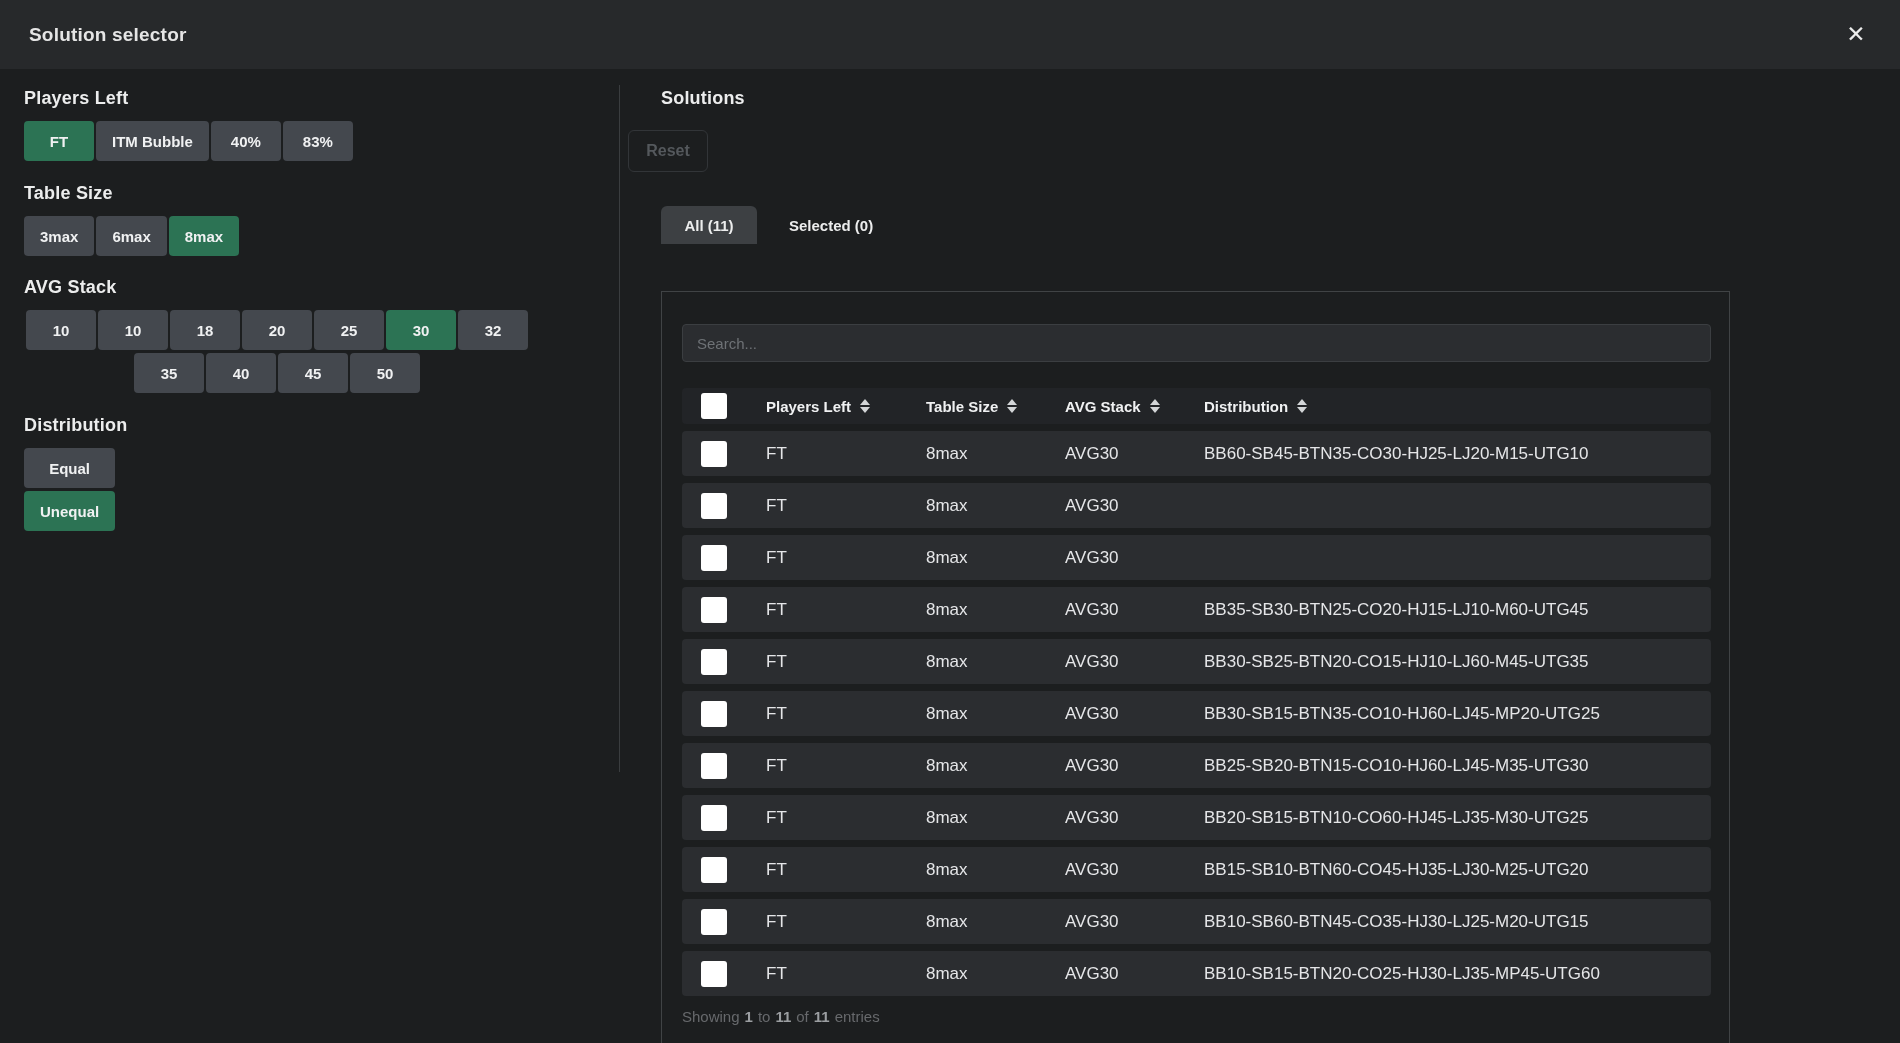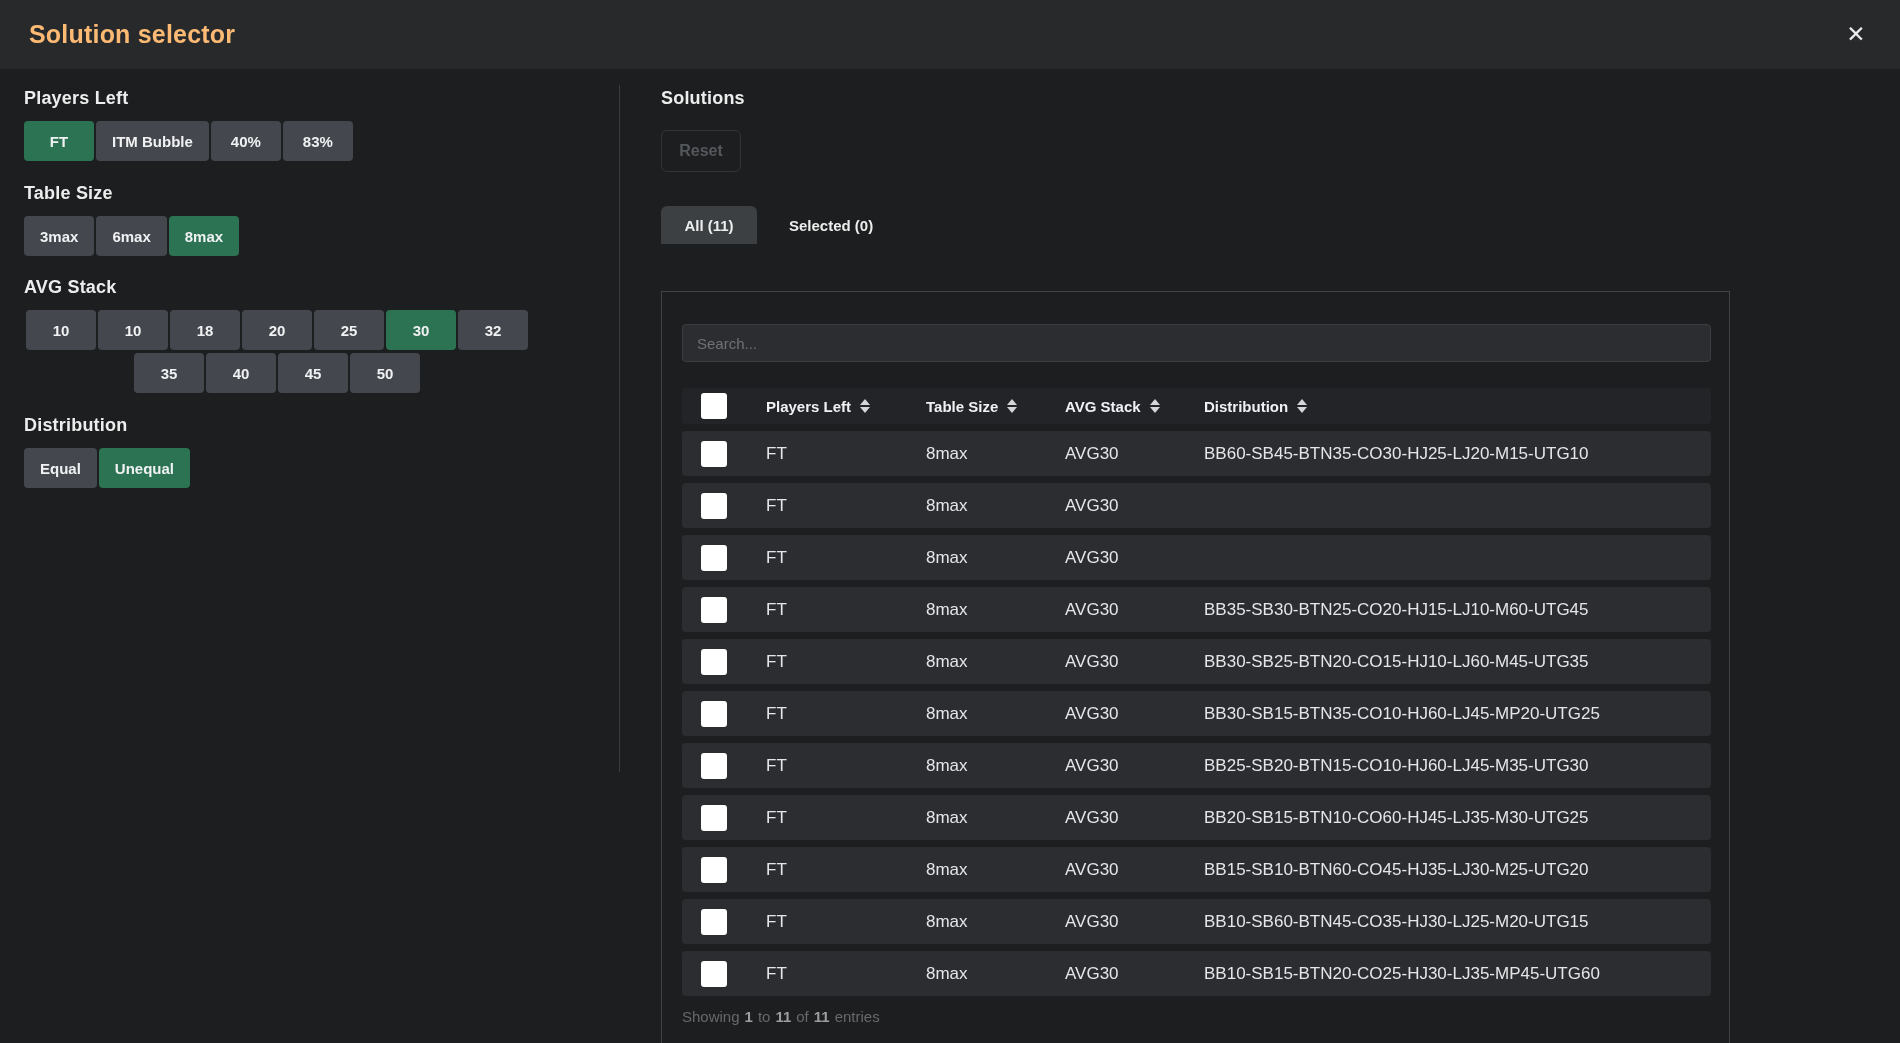--- a/index.html
+++ b/index.html
@@ -13,21 +13,21 @@
   :root { --accent:#2c7354; }
 
   
   .topbar {
     position:absolute; left:0; top:0; width:1900px; height:69px;
     background:#27292b;
   }
   .topbar .title {
     position:absolute; left:29px; top:0; height:69px;
     display:flex; align-items:center;
-    font-size:25px; font-weight:700; color:#fdba74; letter-spacing:.2px;
+    font-size:19px; font-weight:700; color:#e5e5e5; letter-spacing:.2px;
   }
   .close-btn {
     position:absolute; right:22px; top:0; height:69px; width:44px;
     display:flex; align-items:center; justify-content:center;
     font-size:23px; color:#ececec; cursor:pointer; background:none; border:none;
   }
 
   
   .sec-label {
     position:absolute; left:24px;
@@ -46,21 +46,21 @@
   .grp-avg { width:508px; }
 
   .v-divider {
     position:absolute; left:619px; top:85px; width:1px; height:687px;
     background:#3a3d3f;
   }
 
   
   .solutions-label { left:661px; }
   .reset-btn {
-    position:absolute; left:661px; top:130px; width:80px; height:42px;
+    position:absolute; left:628px; top:130px; width:80px; height:42px;
     background:transparent; border:1px solid #323538; border-radius:6px;
     color:#54585c; font-size:16px; font-weight:700;
     font-family:"Liberation Sans", sans-serif;
   }
   .tabs { position:absolute; left:661px; top:206px; height:38px; display:flex; z-index:2; }
   .tab {
     height:38px; display:flex; align-items:center; justify-content:center;
     font-size:15px; font-weight:700; color:#eceded; cursor:pointer;
     background:transparent; border:none; font-family:"Liberation Sans", sans-serif;
   }
@@ -138,21 +138,21 @@
     <button class="fbtn">25</button>
     <button class="fbtn sel">30</button>
     <button class="fbtn">32</button>
     <button class="fbtn">35</button>
     <button class="fbtn">40</button>
     <button class="fbtn">45</button>
     <button class="fbtn">50</button>
   </div>
 
 <div class="sec-label" style="top:415px;">Distribution</div>
-<div class="btn-group" style="top:448px;">
+<div class="btn-group" style="top:448px;flex-direction:column;">
     <button class="fbtn">Equal</button>
     <button class="fbtn sel">Unequal</button>
   </div>
 
 <div class="v-divider"></div>
 
 <div class="sec-label solutions-label" style="top:88px;">Solutions</div>
 <button class="reset-btn" disabled="">Reset</button>
 
 <div class="tabs">

